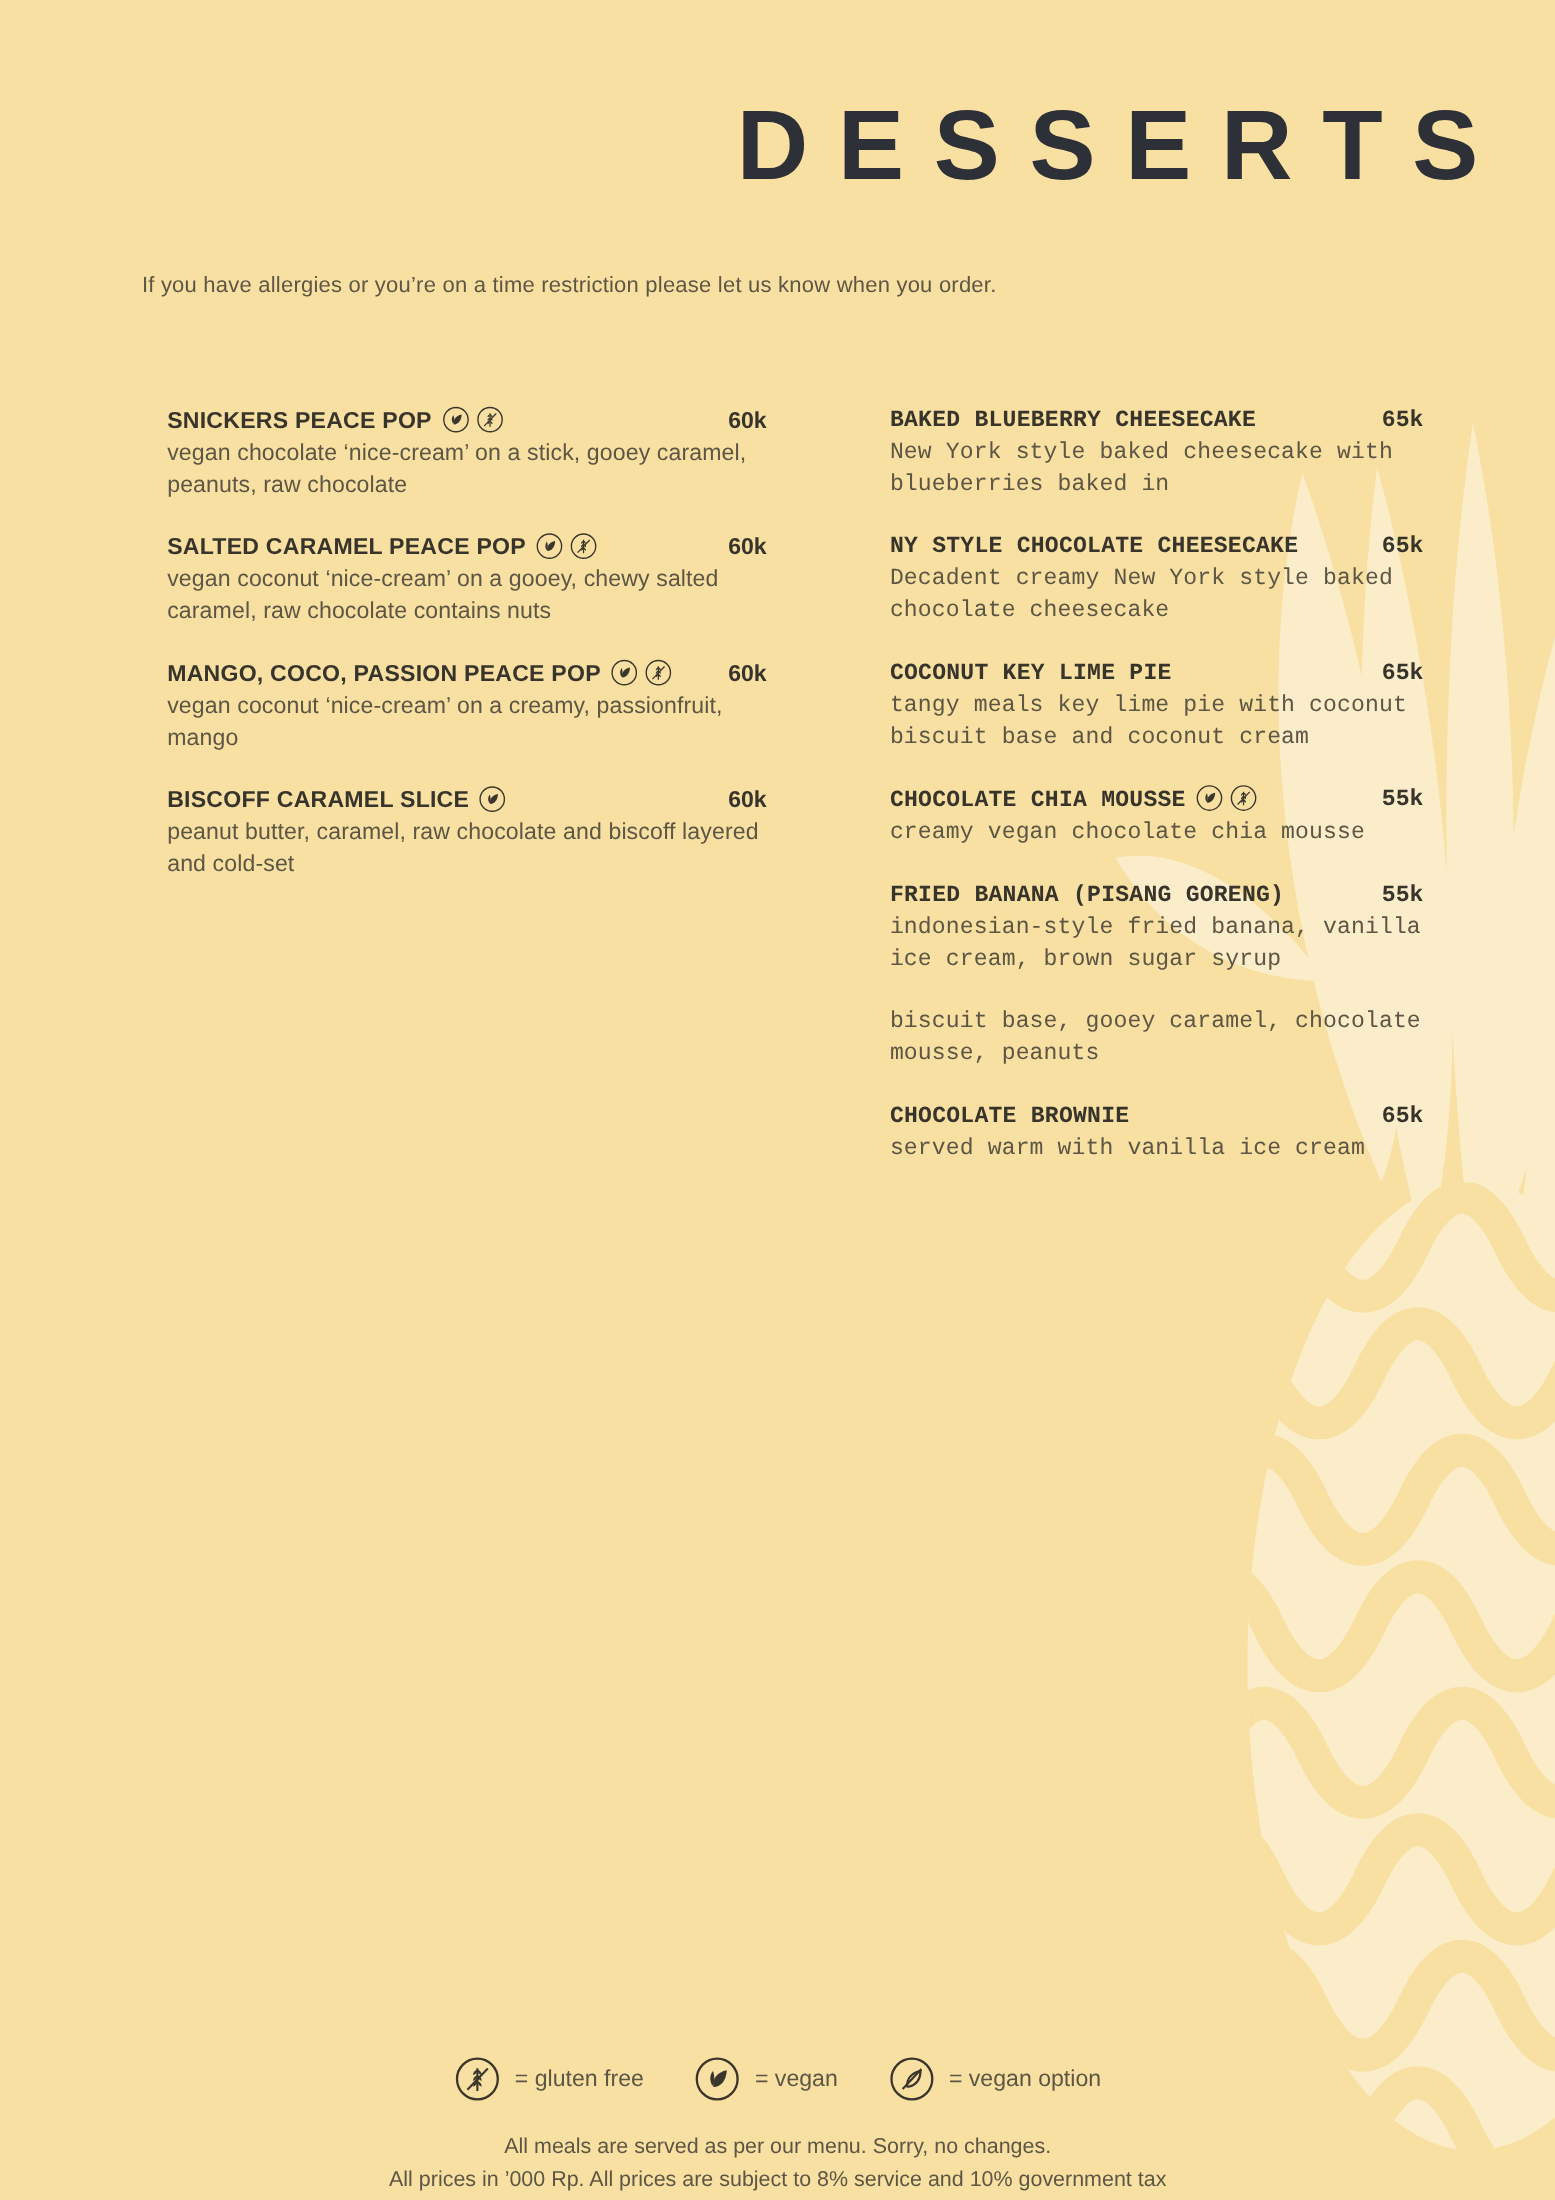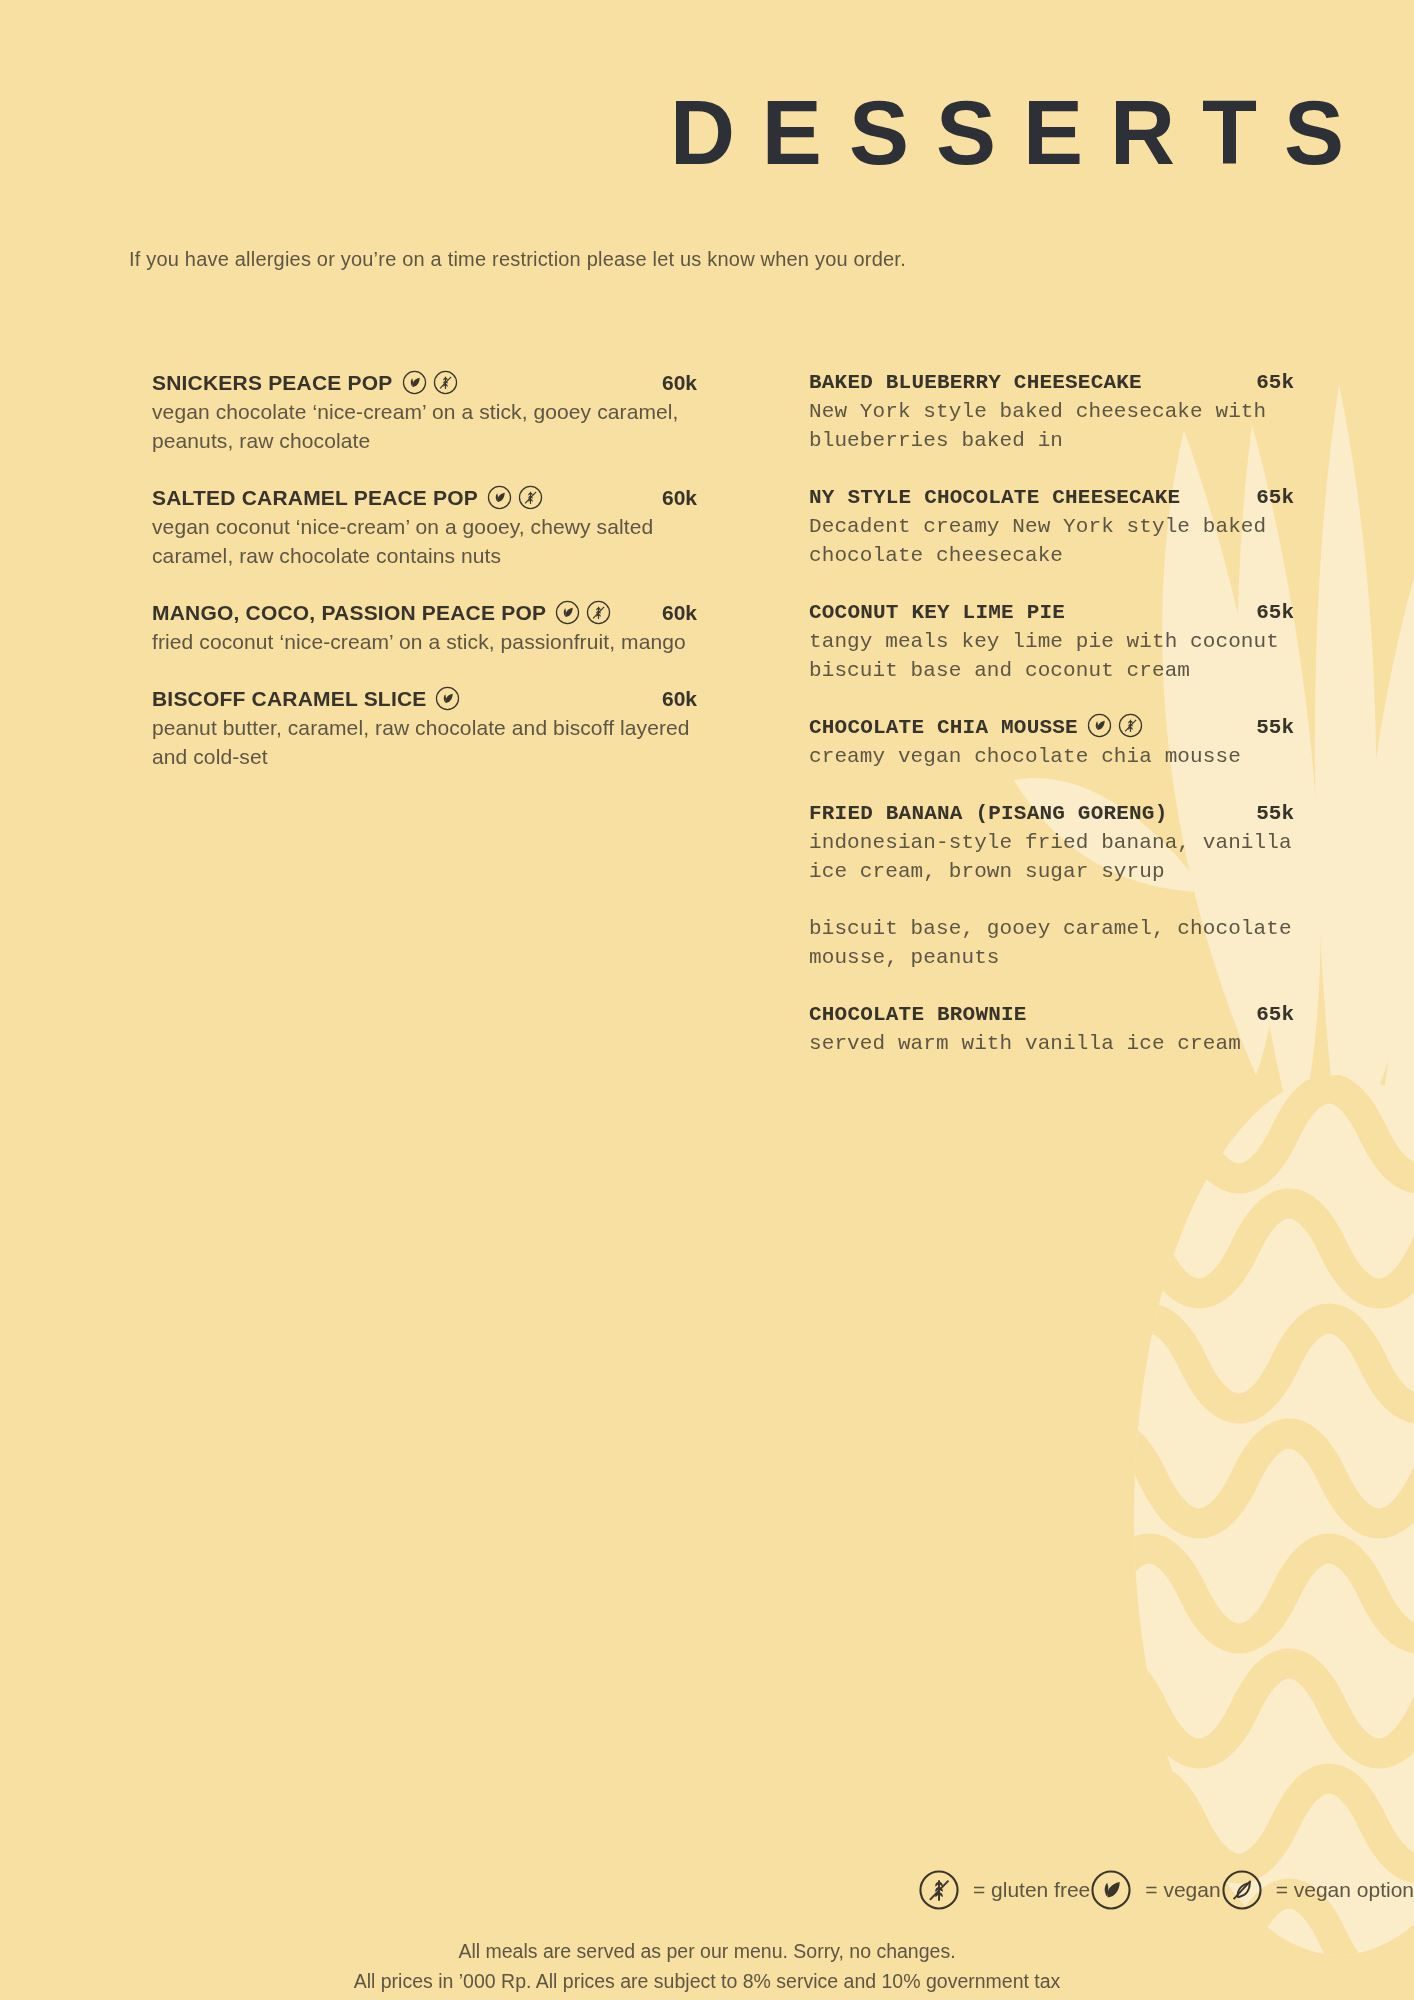--- a/index.html
+++ b/index.html
@@ -86,22 +86,23 @@
   .item-desc{
     font-size:21px;
     line-height:29px;
     color:var(--body-text);
     letter-spacing:0.1px;
   }
   .legend{
     position:absolute;
     top:1869px;left:0;right:0;
     display:flex;
-    justify-content:flex-end;
+    justify-content:center;
     align-items:center;
+    gap:46px;
   }
   .legend-entry{display:flex;align-items:center;gap:13px;}
   .legend-icon{width:42px;height:42px;color:var(--icon-ink);}
   .legend-label{font-size:21px;color:var(--body-text);}
   .footer{
     position:absolute;
     top:1936px;left:0;right:0;
     text-align:center;
     font-size:19.5px;
     line-height:30px;
@@ -204,21 +205,21 @@
 
       <article class="item">
         <div class="item-head">
           <h3 class="item-name"><span>MANGO, COCO, PASSION PEACE POP</span><svg class="badge">
                 <use href="#ic-vegan"></use>
               </svg><svg class="badge">
                 <use href="#ic-gf"></use>
               </svg></h3>
           <span class="item-price">60k</span>
         </div>
-        <p class="item-desc">fried coconut ‘nice-cream’ on a stick, passionfruit, mango</p>
+        <p class="item-desc">vegan coconut ‘nice-cream’ on a creamy, passionfruit, mango</p>
       </article>
 
       <article class="item">
         <div class="item-head">
           <h3 class="item-name"><span>BISCOFF CARAMEL SLICE</span><svg class="badge">
                 <use href="#ic-vegan"></use>
               </svg></h3>
           <span class="item-price">60k</span>
         </div>
         <p class="item-desc">peanut butter, caramel, raw chocolate and biscoff layered and cold-set</p>

